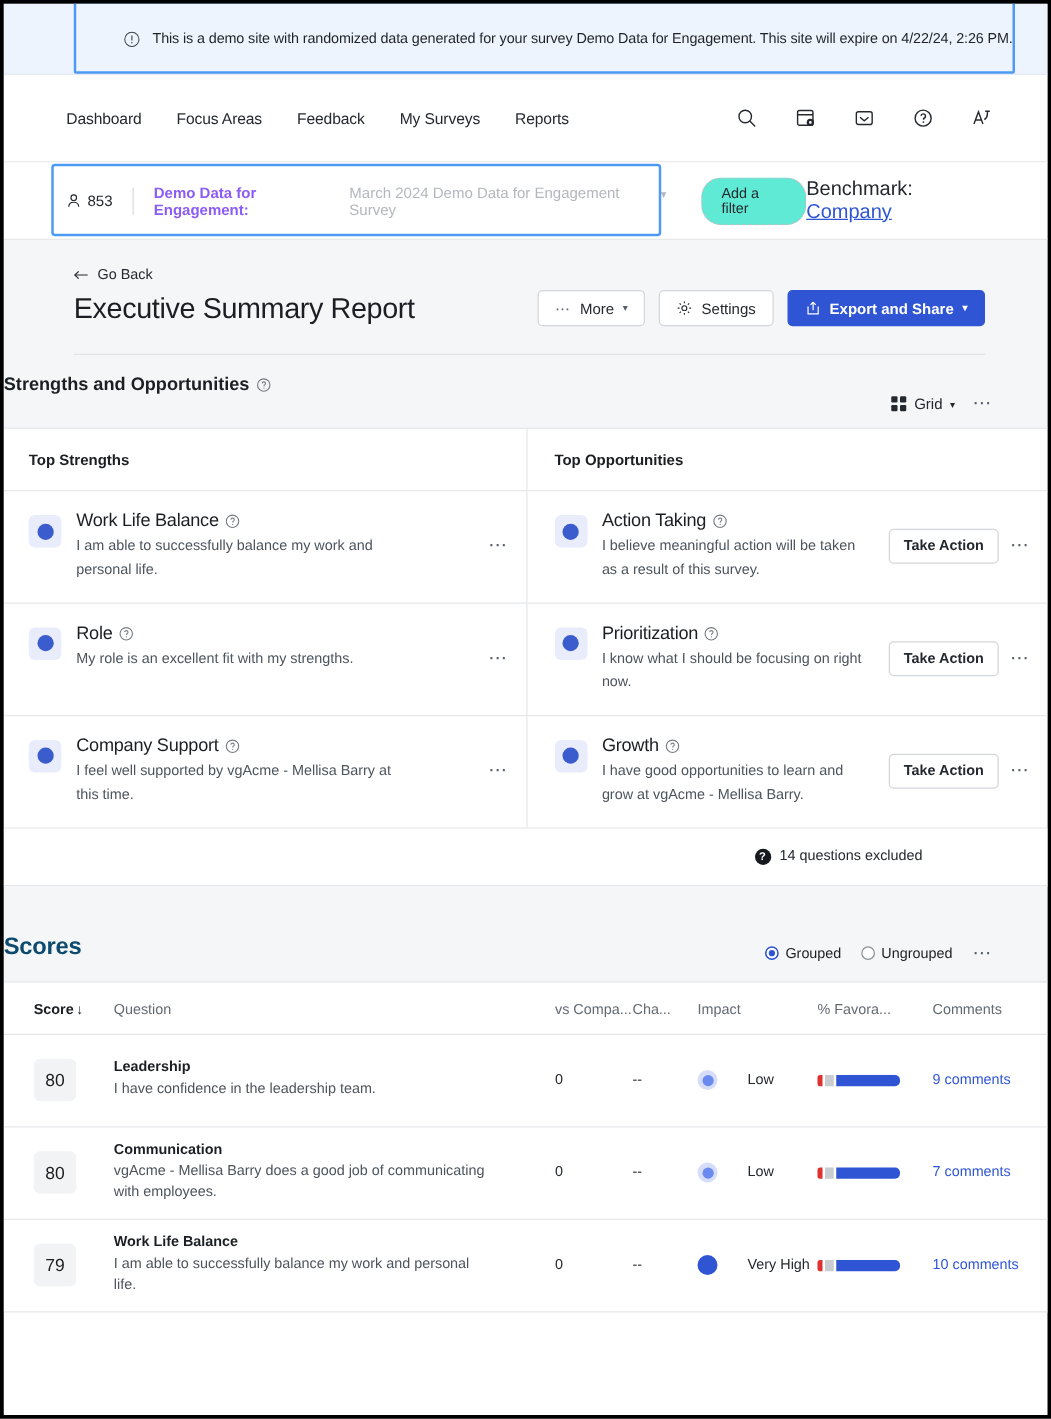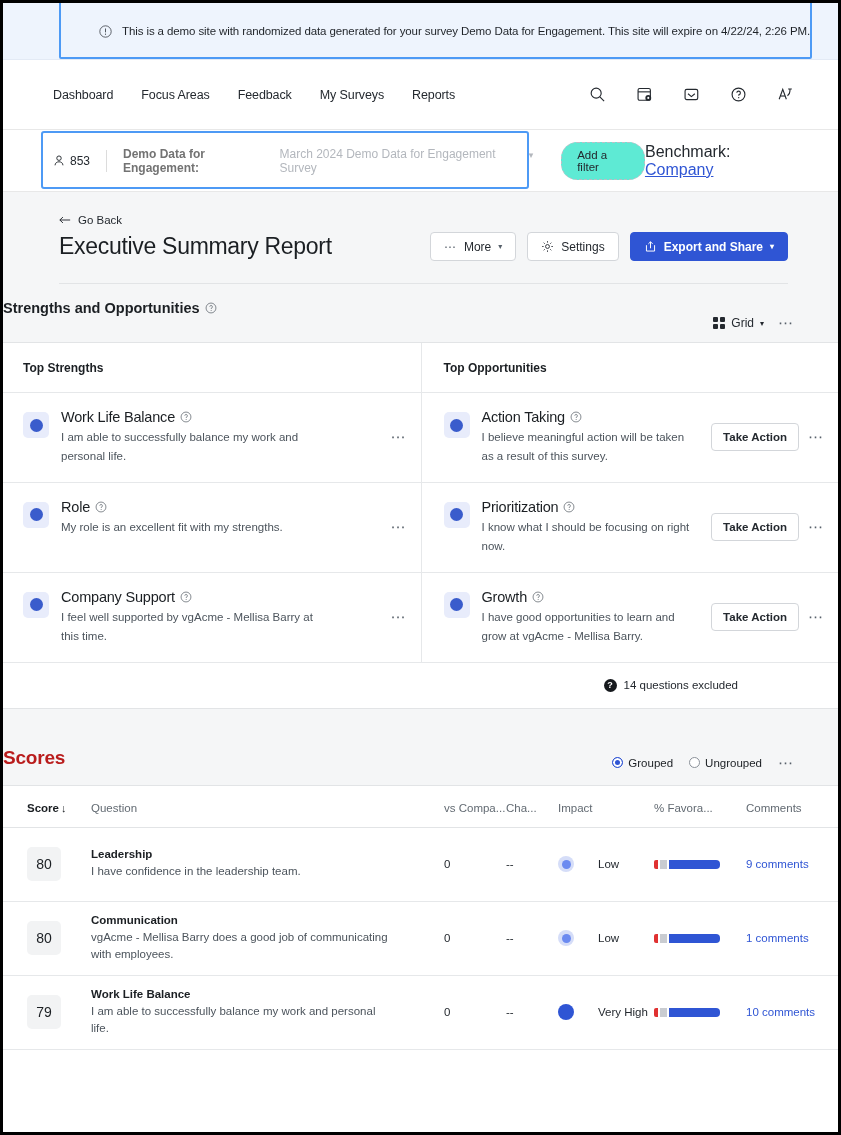--- a/index.html
+++ b/index.html
@@ -70,21 +70,21 @@
   .filterbar-hl {
     position: absolute; left: 38px; top: 1px;
     width: 488px; height: 58px;
     border: 2px solid #4d9af5; border-radius: 3px;
     pointer-events: none;
   }
   .resp-count { display: flex; align-items: center; gap: 5px; font-size: 12px; color: #24292f; }
   .person-icon { width: 12px; height: 13px; }
   .vdiv { width: 1px; height: 22px; background: #dcdcdc; margin: 0 16px; }
   .survey-sel { display: flex; align-items: baseline; gap: 5px; cursor: pointer; }
-  .survey-label { font-size: 12px; font-weight: bold; color: #737373; }
+  .survey-label { font-size: 12px; font-weight: bold; color: #8b5cf6; }
   .survey-value { font-size: 12px; color: #b3b7bd; }
   .caret { font-size: 9px; color: #b3b7bd; margin-left: 3px; }
   .add-filter {
     margin-left: 28px;
     border: 1px dashed #b9bfc6; border-radius: 16px;
     padding: 6px 15px; font-size: 11.5px; color: #24292f;
     background: #5eead4; cursor: pointer;
   }
   .benchmark { margin-left: auto; font-size: 16px; color: #24292f; }
   .benchmark a { color: #2f55d4; text-decoration: underline; cursor: pointer; }
@@ -173,21 +173,21 @@
     width: 13px; height: 13px; border-radius: 50%; background: #16191d;
     color: #fff; font-size: 9px; font-weight: bold;
     display: flex; align-items: center; justify-content: center;
   }
 
   
   .scores-head {
     background: #f5f6f7; padding: 38px 44px 16px 0px;
     display: flex; align-items: flex-end;
   }
-  .scores-title { font-size: 19px; font-weight: bold; color: #b91c1c; letter-spacing: -0.2px; }
+  .scores-title { font-size: 19px; font-weight: bold; color: #0c4a6e; letter-spacing: -0.2px; }
   .scores-opts { margin-left: auto; display: flex; align-items: center; gap: 16px; }
   .radio-opt { display: flex; align-items: center; gap: 5px; font-size: 11.5px; color: #1b1f23; cursor: pointer; }
   .radio {
     width: 11px; height: 11px; border-radius: 50%;
     border: 1px solid #8b9199; background: #fff; display: block; position: relative;
   }
   .radio.checked { border-color: #2f55d4; background: #2f55d4; box-shadow: inset 0 0 0 2px #fff; }
 
   
   .tbl { background: #fff; border-top: 1px solid #e2e4e6; }
@@ -581,21 +581,21 @@
         <div class="td c-fav">
           <span class="fav-bar">
             <i class="fav-neg" style="width:4px"></i>
               <i class="fav-gap"></i>
               <i class="fav-neu" style="width:7px"></i>
               <i class="fav-gap"></i>
               <i class="fav-pos" style="width:51px"></i>
           </span>
         </div>
         <div class="td c-com">
-          <span class="comments-link">1 comments</span>
+          <span class="comments-link">7 comments</span>
         </div>
       </div>
 
       <div class="tr trow">
         <div class="td c-score">
           <span class="score-pill">79</span>
         </div>
         <div class="td c-q">
           <div class="q-title">Work Life Balance</div>
           <div class="q-desc">I am able to successfully balance my work and personal life.</div>

